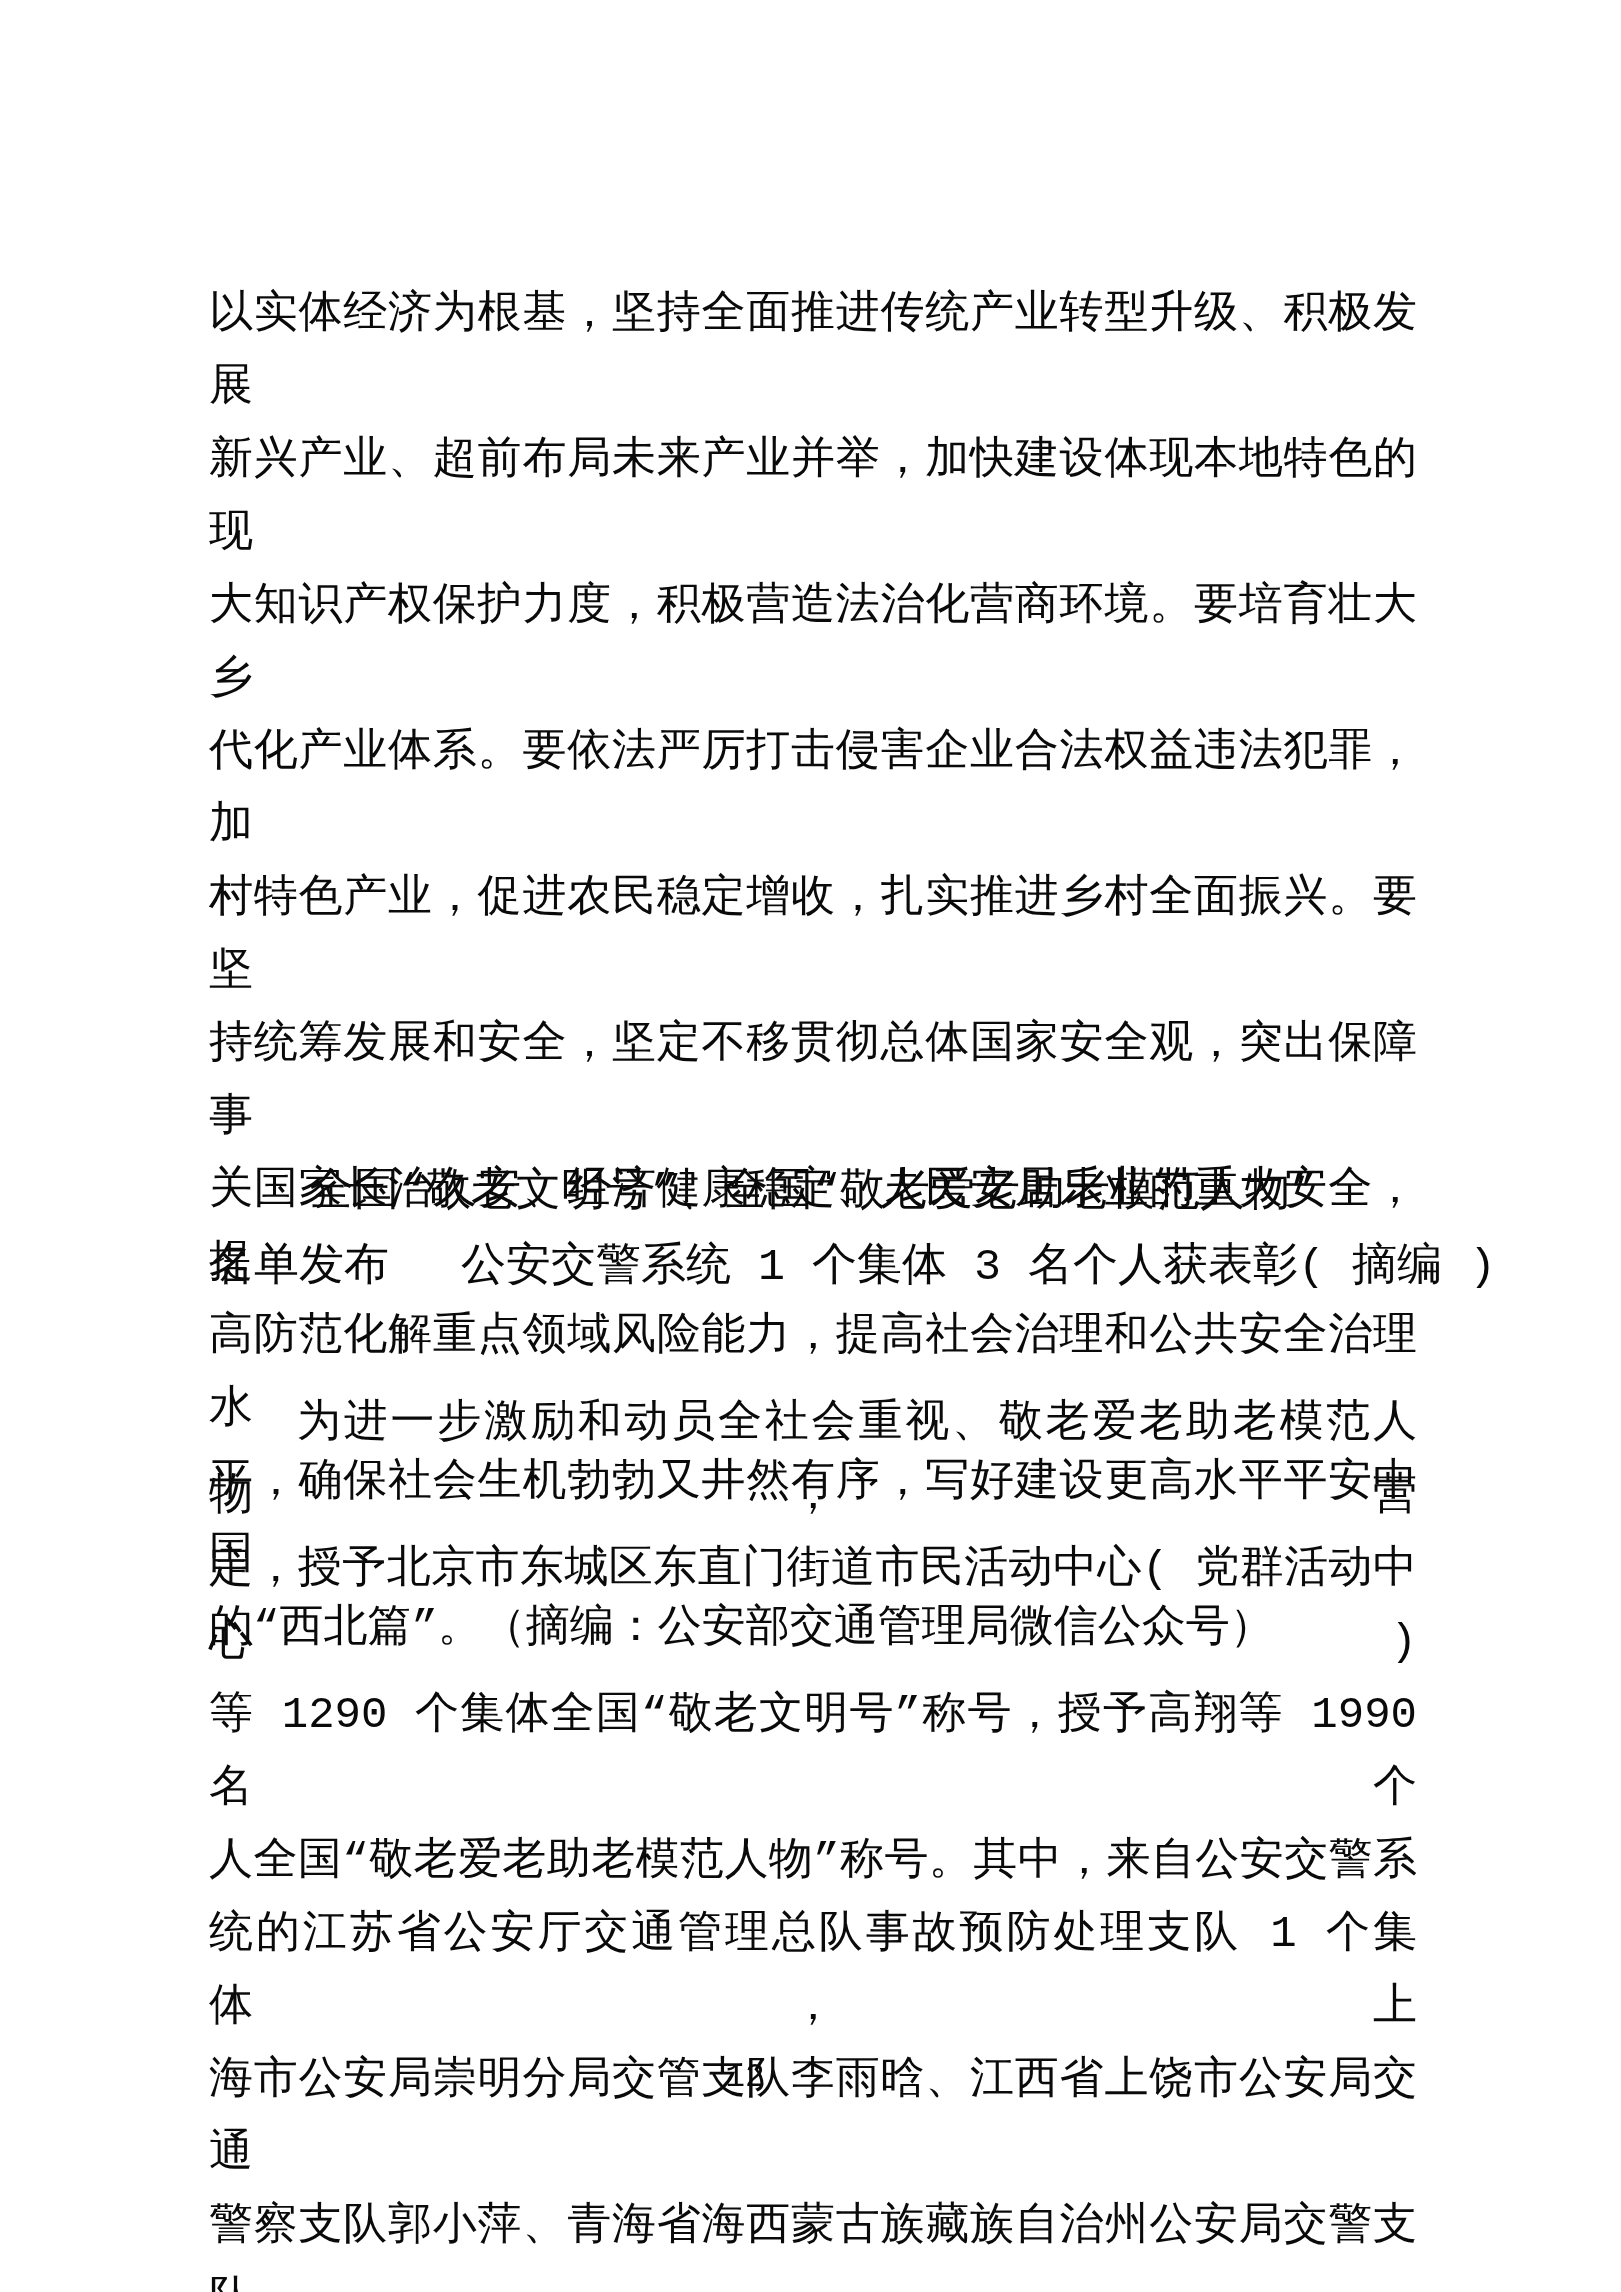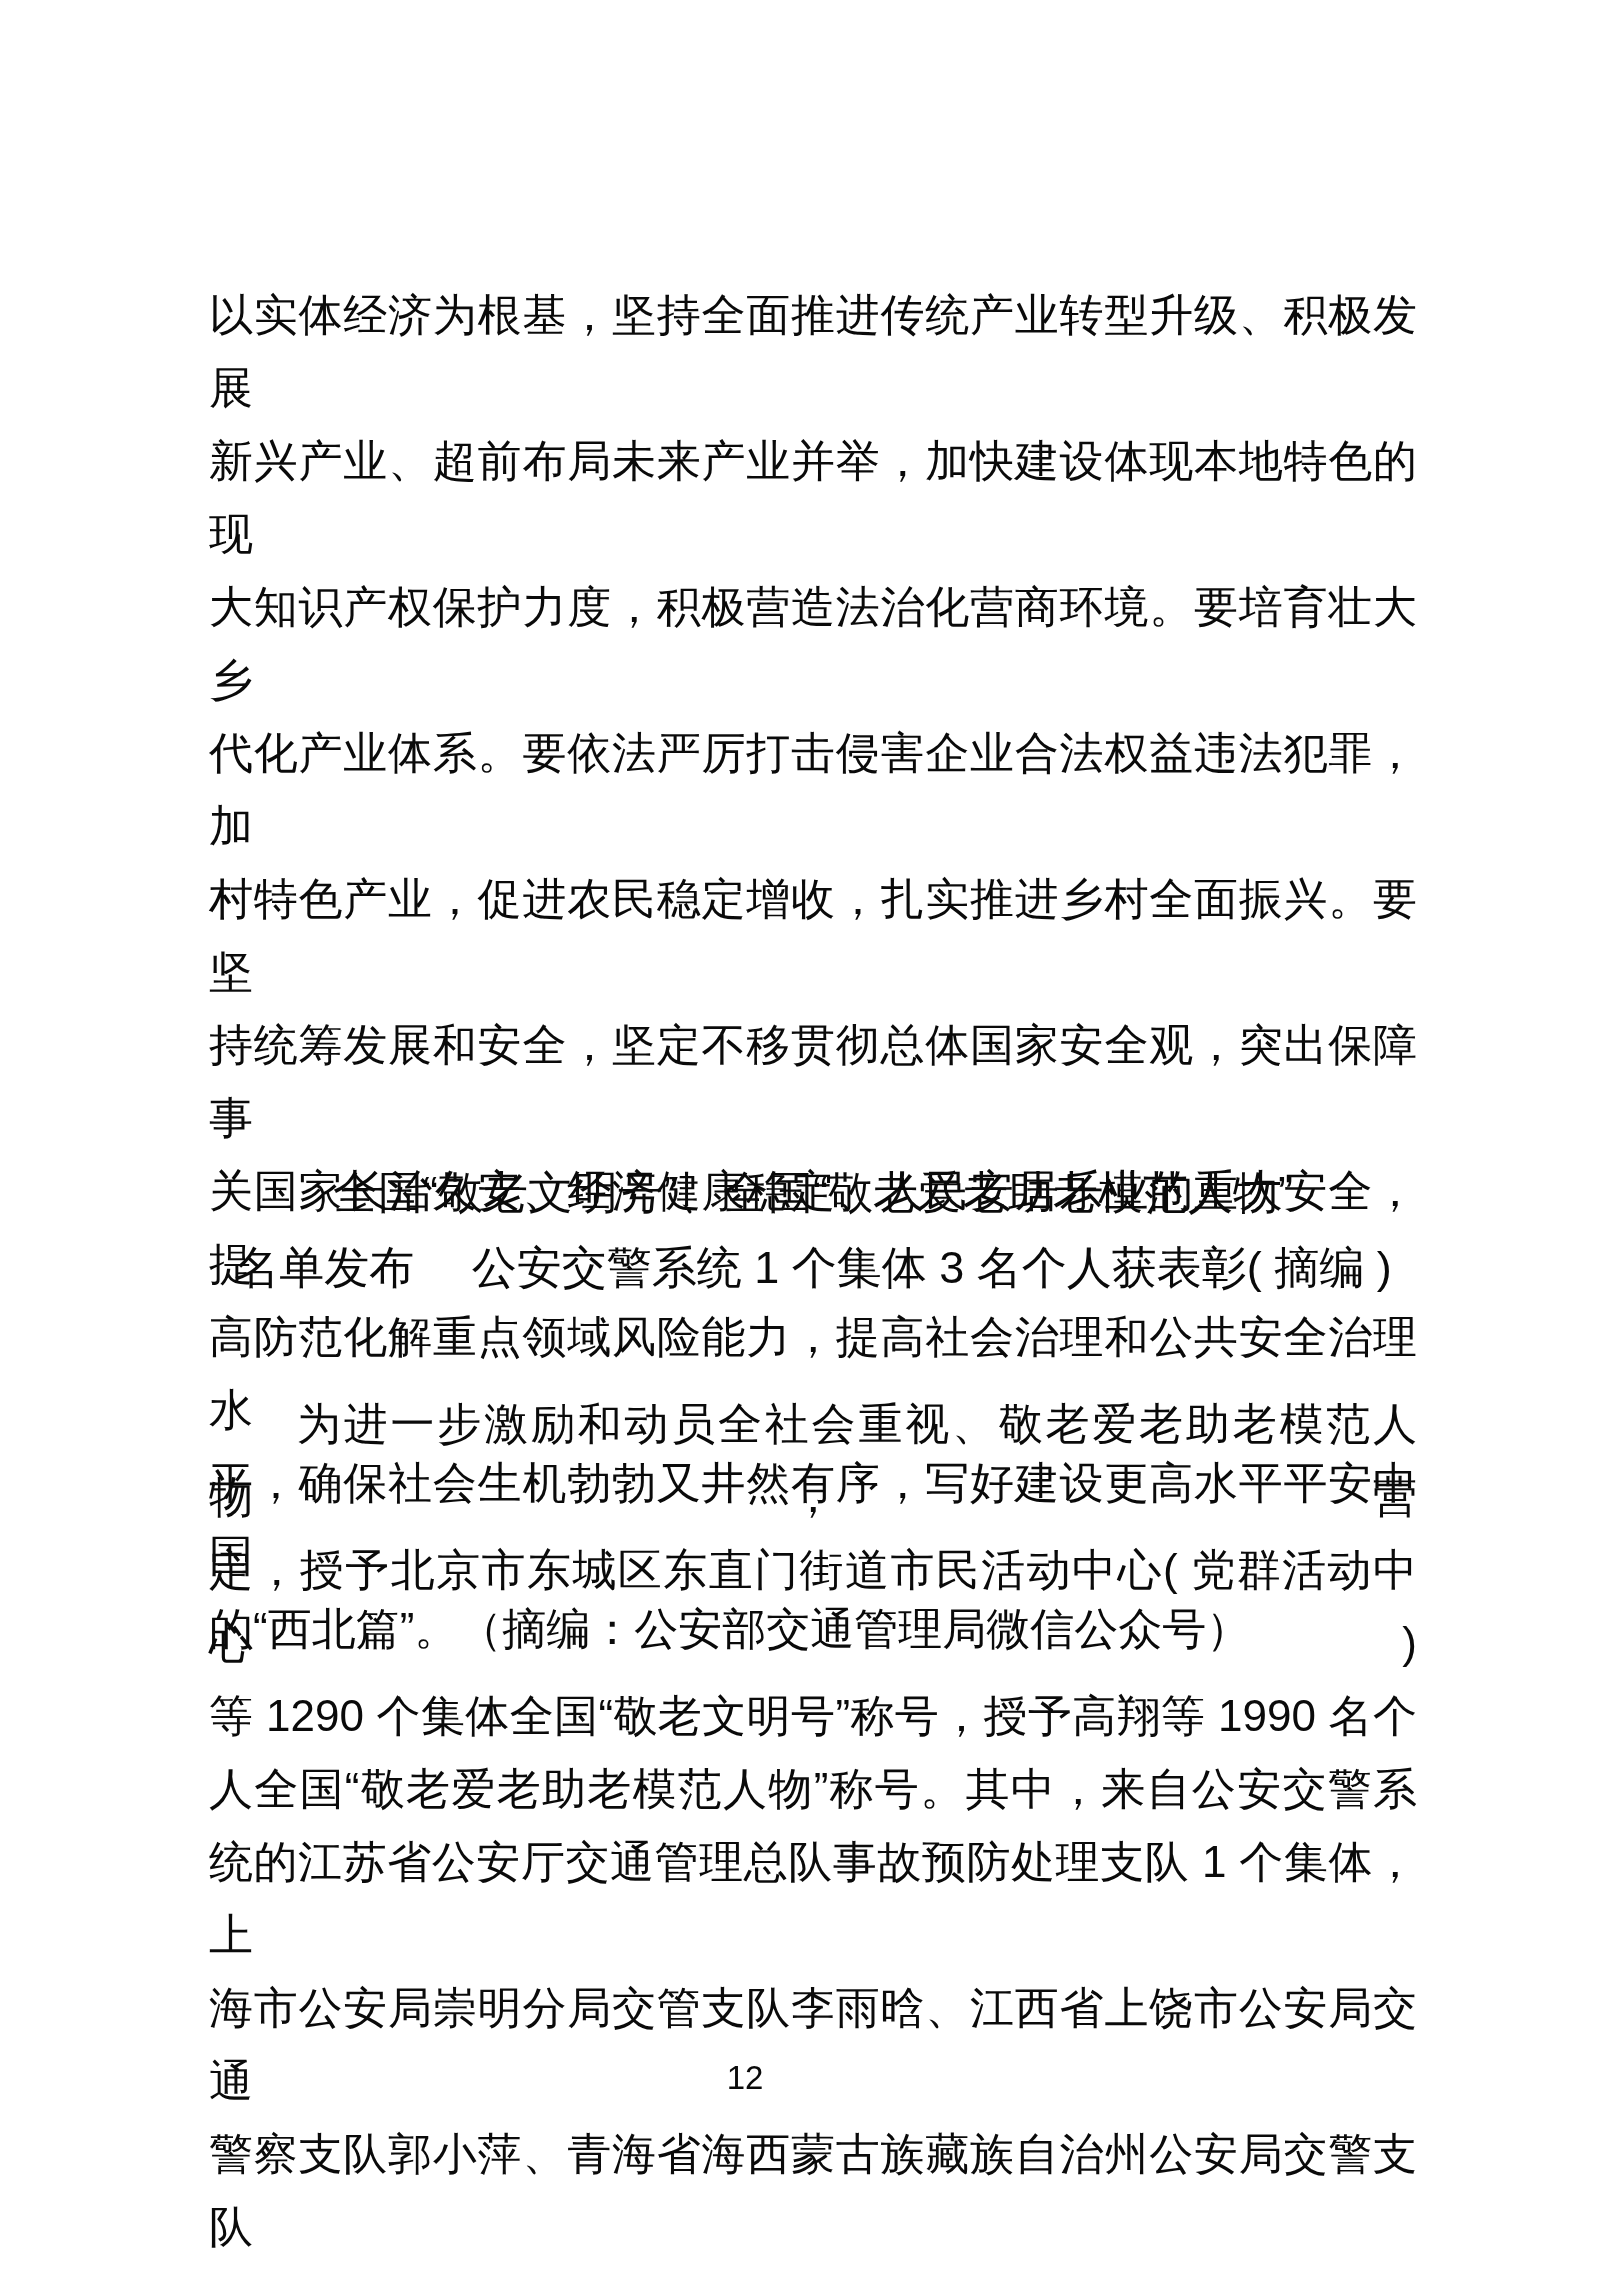--- a/index.html
+++ b/index.html
@@ -6,21 +6,21 @@
     margin: 0;
     padding: 0;
     background: #ffffff;
   }
   .page {
     position: relative;
     width: 1621px;
     height: 2293px;
     background: #ffffff;
     color: #0a0a0a;
-    font-family: Liberation Sans, sans-serif;
+    font-family: Liberation Mono, monospace;
     overflow: hidden;
   }
   .textblock {
     position: absolute;
     left: 209px;
     width: 1208px;
   }
   #para1 {
     top: 278px;
     font-size: 44px;

